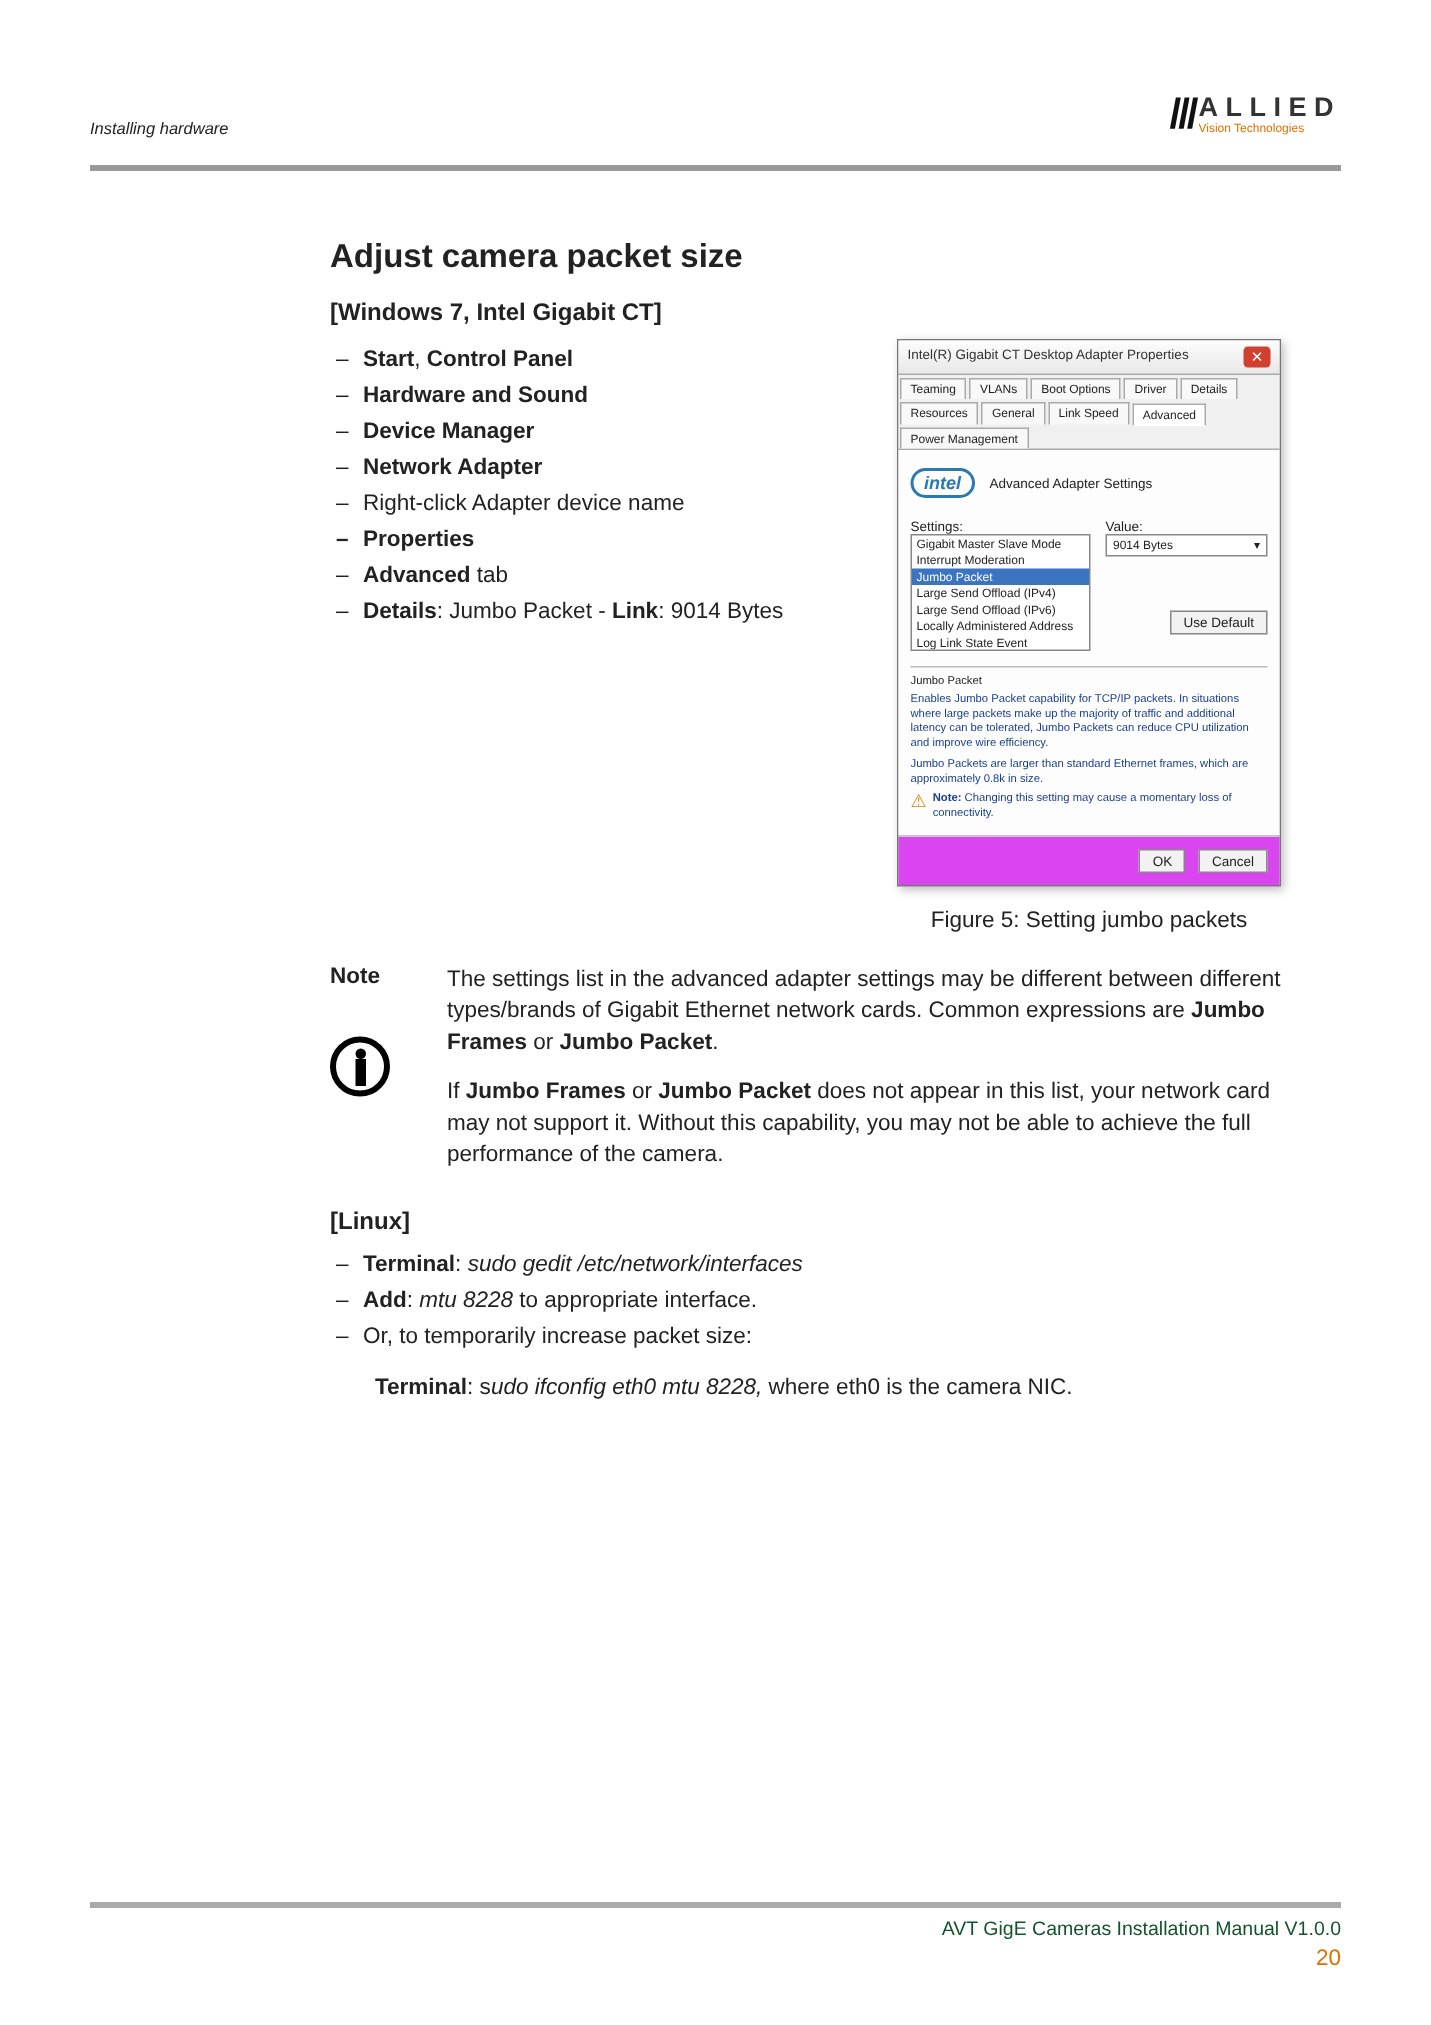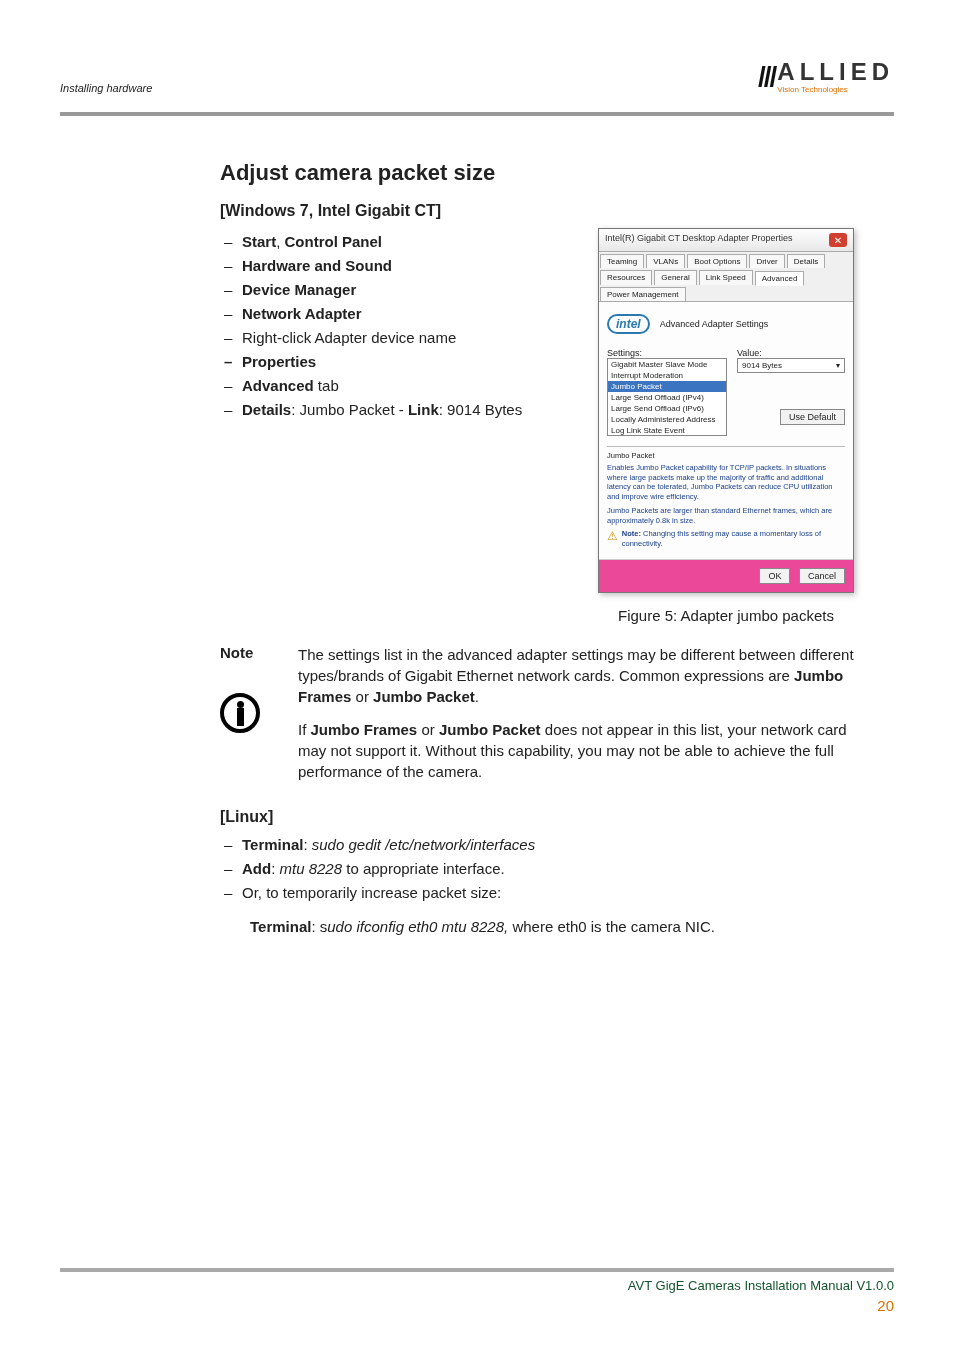--- a/index.html
+++ b/index.html
@@ -17,21 +17,21 @@
   .header {
     display: flex;
     justify-content: space-between;
     align-items: flex-end;
     padding: 60px 0 10px 0;
   }
   .header-left { font-style: italic; font-size: 11px; }
   .logo { display: flex; align-items: center; }
   .logo-stripes { color: #111; letter-spacing: -2px; font-weight: bold; font-size: 28px; margin-right: 2px; }
   .logo-text { display: flex; flex-direction: column; line-height: 1; }
-  .logo-allied { font-size: 24px; font-weight: bold; letter-spacing: 5px; color: #333; }
+  .logo-allied { font-size: 18px; font-weight: bold; letter-spacing: 5px; color: #333; }
   .logo-sub { font-size: 8px; color: #e07000; margin-top: 2px; }
   .hr-thick { border: none; border-top: 4px solid #999; margin: 8px 0 0 0; }
   .content { margin-left: 160px; margin-right: 40px; padding-top: 44px; }
   h2 { font-family: Arial Black, Arial, sans-serif; font-weight: 900; font-size: 22px; margin: 0 0 16px 0; }
   h3 { font-family: Arial Black, Arial, sans-serif; font-weight: 900; font-size: 16px; margin: 14px 0 8px 0; }
   .row { display: flex; align-items: flex-start; gap: 18px; }
   .col-left { flex: 1 1 250px; }
   ul.dash { list-style: none; padding-left: 0; margin: 0; }
   ul.dash li { position: relative; padding-left: 22px; margin: 3px 0; line-height: 1.4; }
   ul.dash li::before { content: "–"; position: absolute; left: 4px; }
@@ -61,21 +61,21 @@
   }
   .dlg-list div { padding: 1px 3px; white-space: nowrap; }
   .dlg-list .sel { background: #3b74c1; color: #fff; }
   .combo { border: 1px solid #888; background: #fff; padding: 2px 4px; font-size: 8px; display: flex; justify-content: space-between; align-items: center; width: 108px; }
   .btn { border: 1px solid #888; background: #f2f2f2; padding: 2px 8px; font-size: 9px; display: inline-block; }
   .desc-area {
     border-top: 1px solid #bbb; margin-top: 10px; padding-top: 4px; font-size: 7.5px; color: #555; line-height: 1.3;
   }
   .desc-blue { color: #1a3f8c; }
   .warn-ico { color: #c98c00; font-size: 12px; margin-right: 4px; }
-  .dlg-actions { text-align: right; padding: 8px; background: #ec4899; border-top: 1px solid #ccc; }
+  .dlg-actions { text-align: right; padding: 8px; background: #d946ef; border-top: 1px solid #ccc; }
 
   .note-block { display: flex; align-items: flex-start; gap: 18px; margin-top: 8px; }
   .note-label { font-weight: bold; width: 60px; flex-shrink: 0; }
   .note-icon {
     width: 40px; height: 40px; border: 4px solid #000; border-radius: 50%; display: flex; align-items: center; justify-content: center;
     font-weight: bold; font-family: Georgia, serif; font-style: italic; font-size: 26px; flex-shrink: 0; position: relative; top: 32px;
   }
   .note-icon::before { content: ""; position: absolute; top: 4px; width: 7px; height: 7px; background: #000; border-radius: 50%; }
   .note-icon span { position: relative; top: 4px; display: block; width: 7px; height: 18px; background: #000; }
   .note-text p { margin: 0 0 12px 0; line-height: 1.4; }
@@ -176,21 +176,21 @@
               <span class="warn-ico">⚠</span>
               <span><b>Note:</b><span> Changing this setting may cause a momentary loss of connectivity.</span></span>
             </div>
           </div>
         </div>
         <div class="dlg-actions">
           <span class="btn" style="margin-right:6px;">OK</span>
           <span class="btn">Cancel</span>
         </div>
       </div>
-      <div class="figcap">Figure 5:  Adapter jumbo packets</div>
+      <div class="figcap">Figure 5:  Setting jumbo packets</div>
     </div>
   </div>
 
   <div class="note-block">
     <div style="display:flex; flex-direction:column; align-items:flex-start;">
       <div class="note-label">Note</div>
       <div class="note-icon">
           <span></span>
         </div>
     </div>

